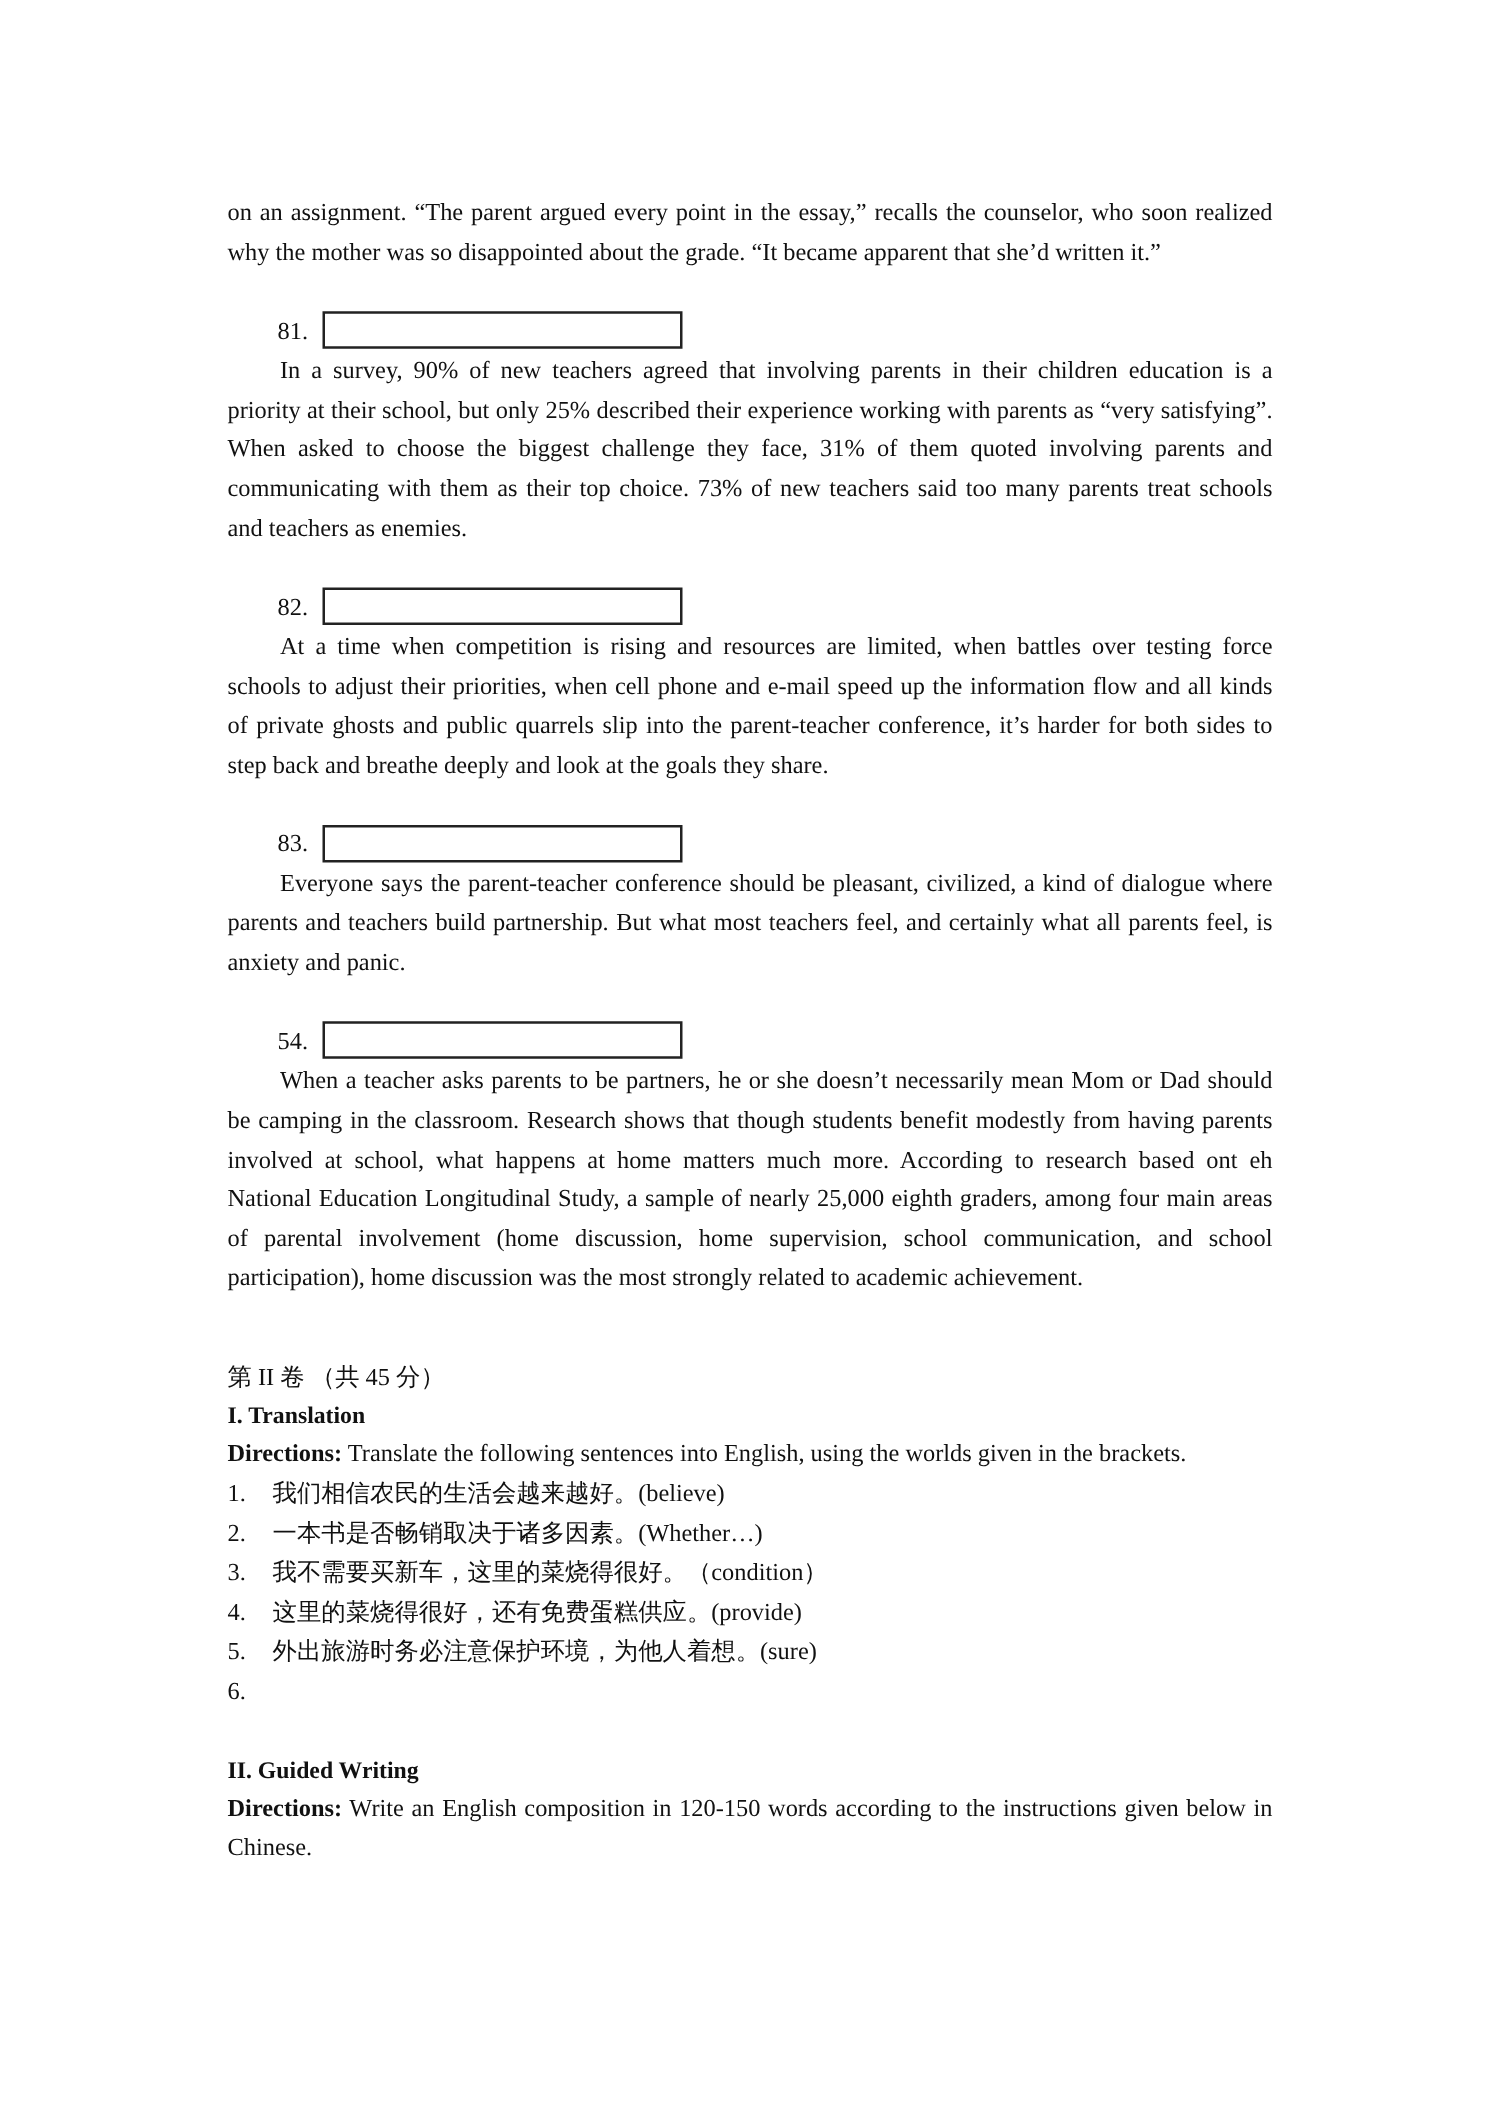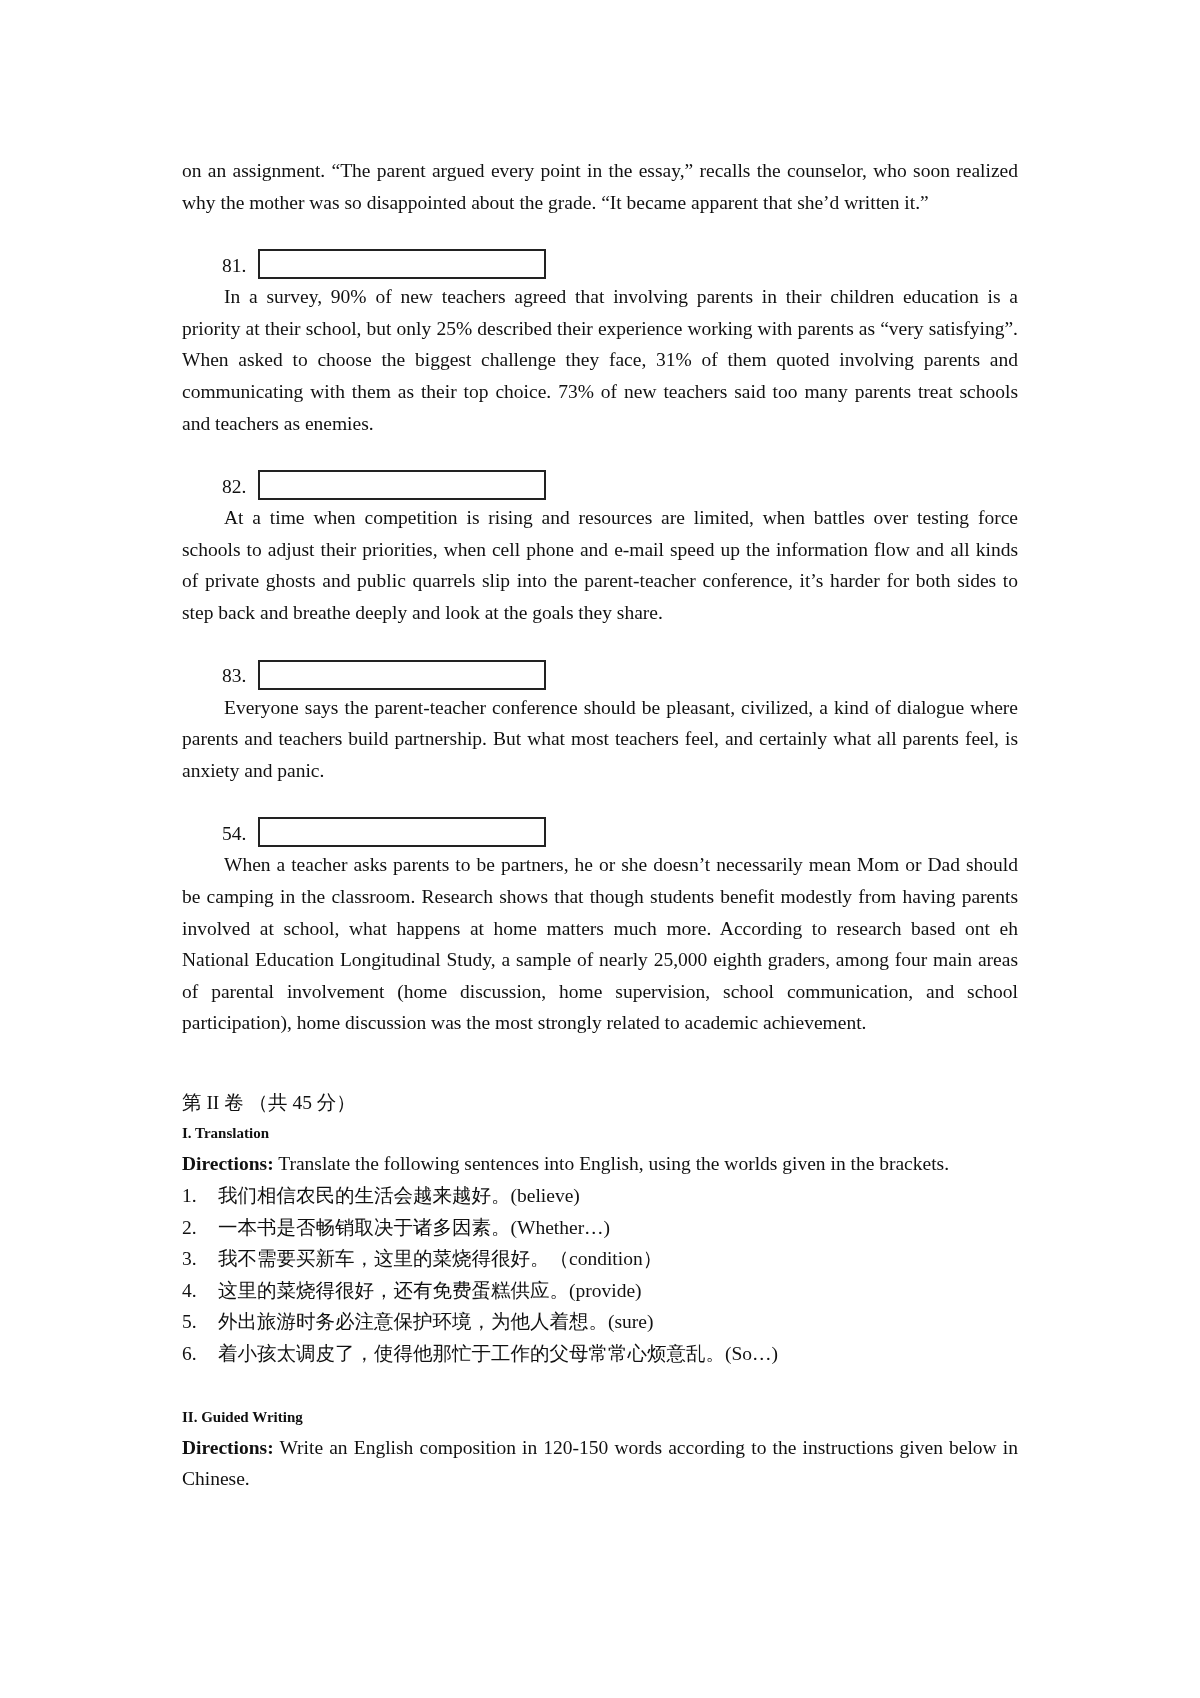--- a/index.html
+++ b/index.html
@@ -48,21 +48,21 @@
       background: #fff;
       margin-bottom: 2px;
     }
     .section-label {
       margin-top: 48px;
       line-height: 31.6px;
       font-family: Liberation Serif, serif;
     }
     .section-heading {
       font-weight: bold;
-      font-size: 15px;
+      font-size: 19px;
       line-height: 30px;
     }
     .directions b { font-weight: bold; }
     .tr-list {
       list-style: none;
       margin: 0;
       padding: 0;
     }
     .tr-list li {
       display: flex;
@@ -123,21 +123,20 @@
     <li>
         <span class="num">4.</span>
         <span>这里的菜烧得很好，还有免费蛋糕供应。(provide)</span>
       </li>
     <li>
         <span class="num">5.</span>
         <span>外出旅游时务必注意保护环境，为他人着想。(sure)</span>
       </li>
     <li>
         <span class="num">6.</span>
-        <span>着小孩太调皮了，使得他那忙于工作的父母常常心烦意乱。(So…)</span>
       </li>
   </ul>
 
   <div class="gap-large"></div>
 
   <div class="section-heading">II. Guided Writing</div>
   <p class="directions"><b>Directions:</b><span> Write an English composition in 120-150 words according to the instructions given below in Chinese.</span></p>
 
 </div>
 

